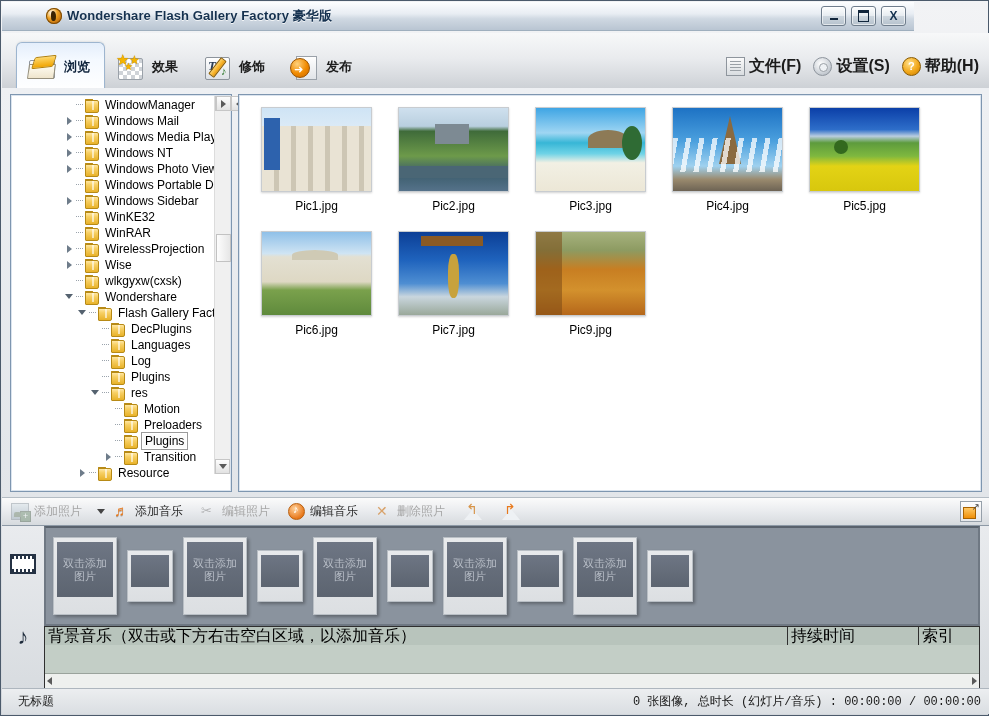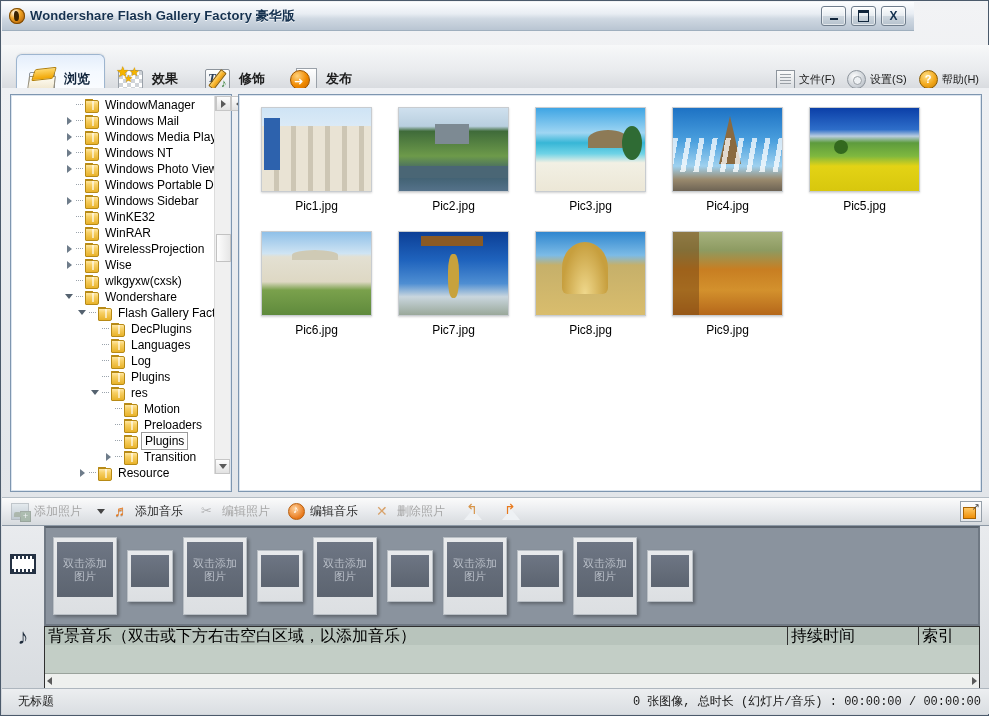--- a/index.html
+++ b/index.html
@@ -14,21 +14,21 @@
     position:relative;width:989px;height:716px;box-sizing:border-box;
     border:1px solid #4b5a6b;
     background:linear-gradient(180deg,#f2f3f5 0%,#e3e6ea 55%,#d2d6db 100%);
   }
 
   
   .titlebar{
     position:absolute;left:1px;top:1px;width:912px;height:29px;
     background:linear-gradient(180deg,#fdfeff 0%,#e8edf3 42%,#cfd8e2 60%,#b9c5d2 100%);
     border-bottom:1px solid #9fafbe;
-    display:flex;align-items:center;box-sizing:border-box;
+    display:flex;align-items:center;box-sizing:border-box;padding-left:37px;
   }
   .title-ico{
     width:16px;height:16px;margin-left:7px;margin-right:5px;border-radius:50%;
     background:radial-gradient(circle at 35% 30%,#fff 0%,#f0a323 38%,#b35e06 85%);
     box-shadow:0 0 0 1px #7a4a06 inset;position:relative;flex:0 0 auto;
   }
   .title-ico:after{
     content:"";position:absolute;left:5px;top:3px;width:5px;height:10px;
     background:#3b2402;border-radius:40% 60% 50% 50%;
   }
@@ -43,21 +43,21 @@
     display:flex;align-items:center;justify-content:center;
     font-size:11px;color:#15314f;font-weight:bold;line-height:1;
     box-shadow:0 0 0 1px rgba(255,255,255,.6) inset;
   }
   .wbtn .glyph-min{width:8px;height:2px;background:#12263c;margin-top:5px;}
   .wbtn .glyph-max{width:9px;height:8px;border:1.5px solid #12263c;border-top-width:3px;}
   .wbtn .glyph-close{font-size:12px;font-weight:bold;font-family:"Liberation Sans",sans-serif;}
 
   
   .ribbon{
-    position:absolute;left:1px;top:44px;width:987px;height:58px;
+    position:absolute;left:1px;top:32px;width:987px;height:58px;
     background:linear-gradient(180deg,#f7f8f9 0%,#e9ebee 45%,#d9dce0 75%,#cbcfd4 100%);
     border-bottom:1px solid #8d99a6;
     box-sizing:border-box;display:flex;align-items:flex-end;
   }
   .tabs{display:flex;align-items:flex-end;height:57px;padding-left:14px;}
   .tab{
     height:46px;display:flex;align-items:center;gap:7px;padding:0 14px 0 10px;
     position:relative;box-sizing:border-box;
   }
   .tab.active{
@@ -116,21 +116,21 @@
   .ico-pub .page{position:absolute;left:7px;top:3px;width:19px;height:22px;
     background:linear-gradient(180deg,#ffffff,#e1e4e8);border:1px solid #9aa1a9;}
   .ico-pub .circ{position:absolute;left:1px;top:5px;width:18px;height:18px;border-radius:50%;
     background:radial-gradient(circle at 35% 28%,#ffd27d 0%,#f08a00 55%,#c96500 100%);
     border:1px solid #9a5400;}
   .ico-pub .arr{position:absolute;left:5px;top:11px;color:#fff;font-size:11px;line-height:1;font-weight:bold;}
 
   
   .menus{margin-left:auto;display:flex;align-items:center;gap:12px;padding:0 10px 13px 0;}
   .menu-item{display:flex;align-items:center;gap:4px;}
-  .menu-label{font-size:11px;font-weight:normal;color:#1c1c1c;white-space:nowrap;}
+  .menu-label{font-size:16px;font-weight:bold;color:#1c1c1c;white-space:nowrap;}
   .m-ico{width:17px;height:17px;position:relative;}
   .m-file{background:linear-gradient(180deg,#fbfbfb,#d9dde1);border:1px solid #8e959d;}
   .m-file:after{content:"";position:absolute;left:3px;top:3px;right:3px;height:1px;
     box-shadow:0 0 0 0 #888,0 3px 0 0 #9aa0a6,0 6px 0 0 #9aa0a6,0 9px 0 0 #9aa0a6;background:#9aa0a6;}
   .m-gear{border-radius:50%;background:radial-gradient(circle at 40% 35%,#fff 0%,#cdd2d8 60%,#a6adb5 100%);
     border:1px solid #8e959d;}
   .m-gear:after{content:"";position:absolute;left:5px;top:5px;width:7px;height:7px;border-radius:50%;
     background:#eef1f4;border:1px solid #9aa0a6;}
   .m-help{border-radius:50%;background:radial-gradient(circle at 38% 30%,#ffe08a 0%,#f2a81a 55%,#c87b00 100%);
     border:1px solid #8a5b00;color:#fff;font-size:11px;font-weight:bold;
@@ -732,26 +732,20 @@
             <span class="cap">Pic6.jpg</span>
           </div>
           <div class="thumb">
             <span class="imgbox">
               <span class="img p7"></span>
             </span>
             <span class="cap">Pic7.jpg</span>
           </div>
           <div class="thumb">
             <span class="imgbox">
-              <span class="img p8"></span>
-            </span>
-            <span class="cap">Pic8.jpg</span>
-          </div>
-          <div class="thumb">
-            <span class="imgbox">
               <span class="img p9"></span>
             </span>
             <span class="cap">Pic9.jpg</span>
           </div>
         </div>
     </div>
   </div>
 
   <div class="midbar">
     <div class="tb-item">

